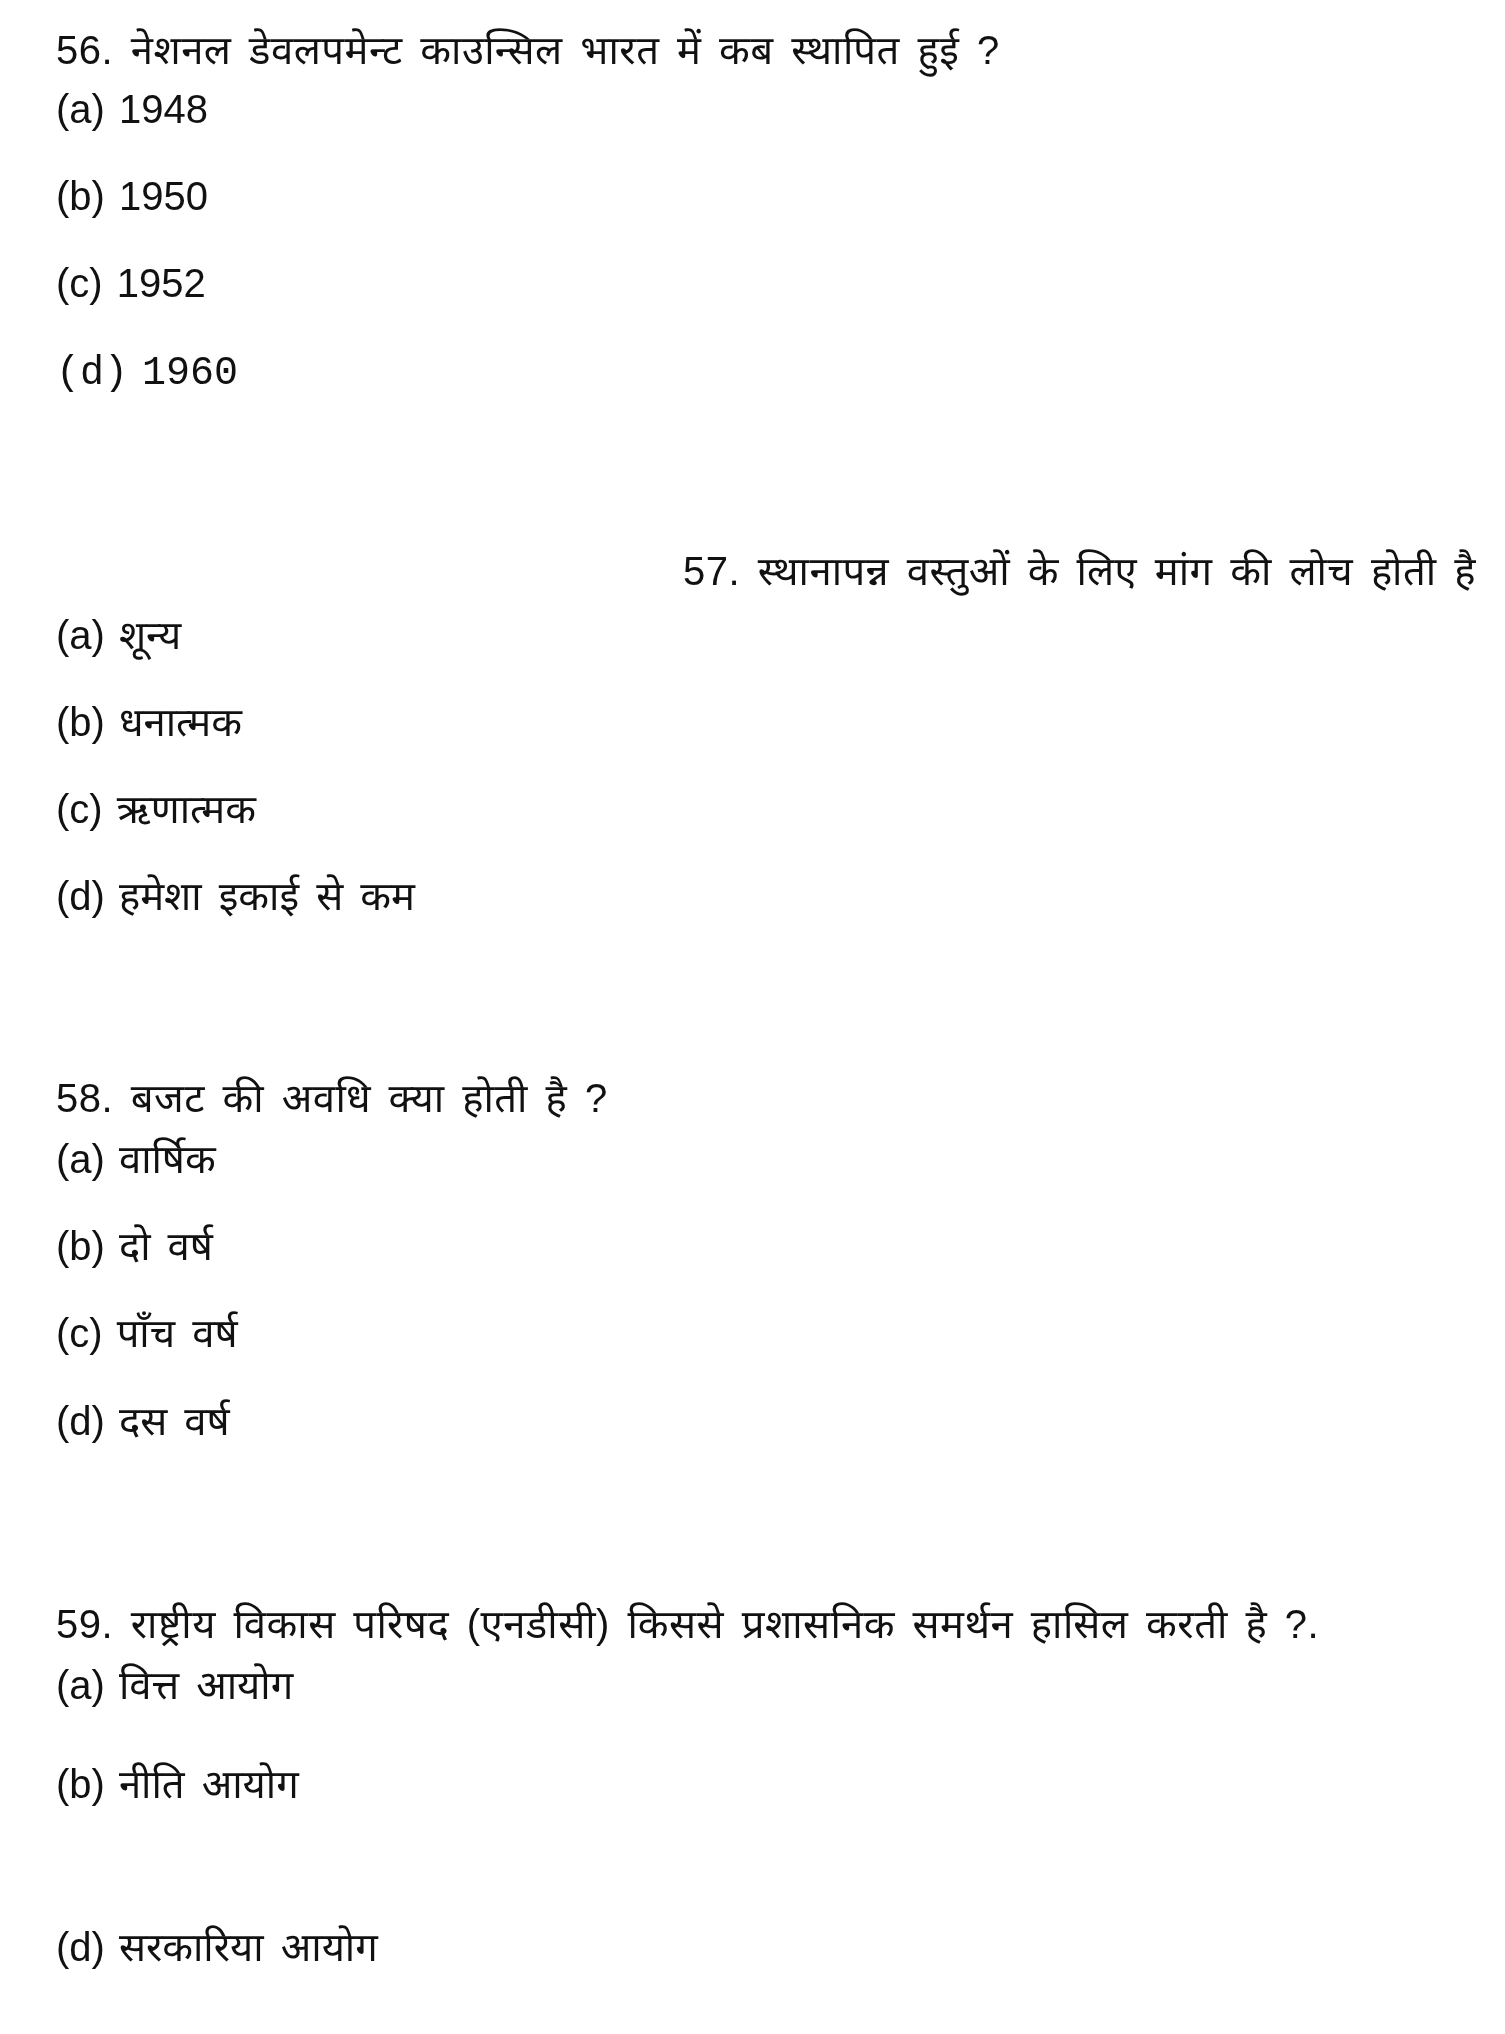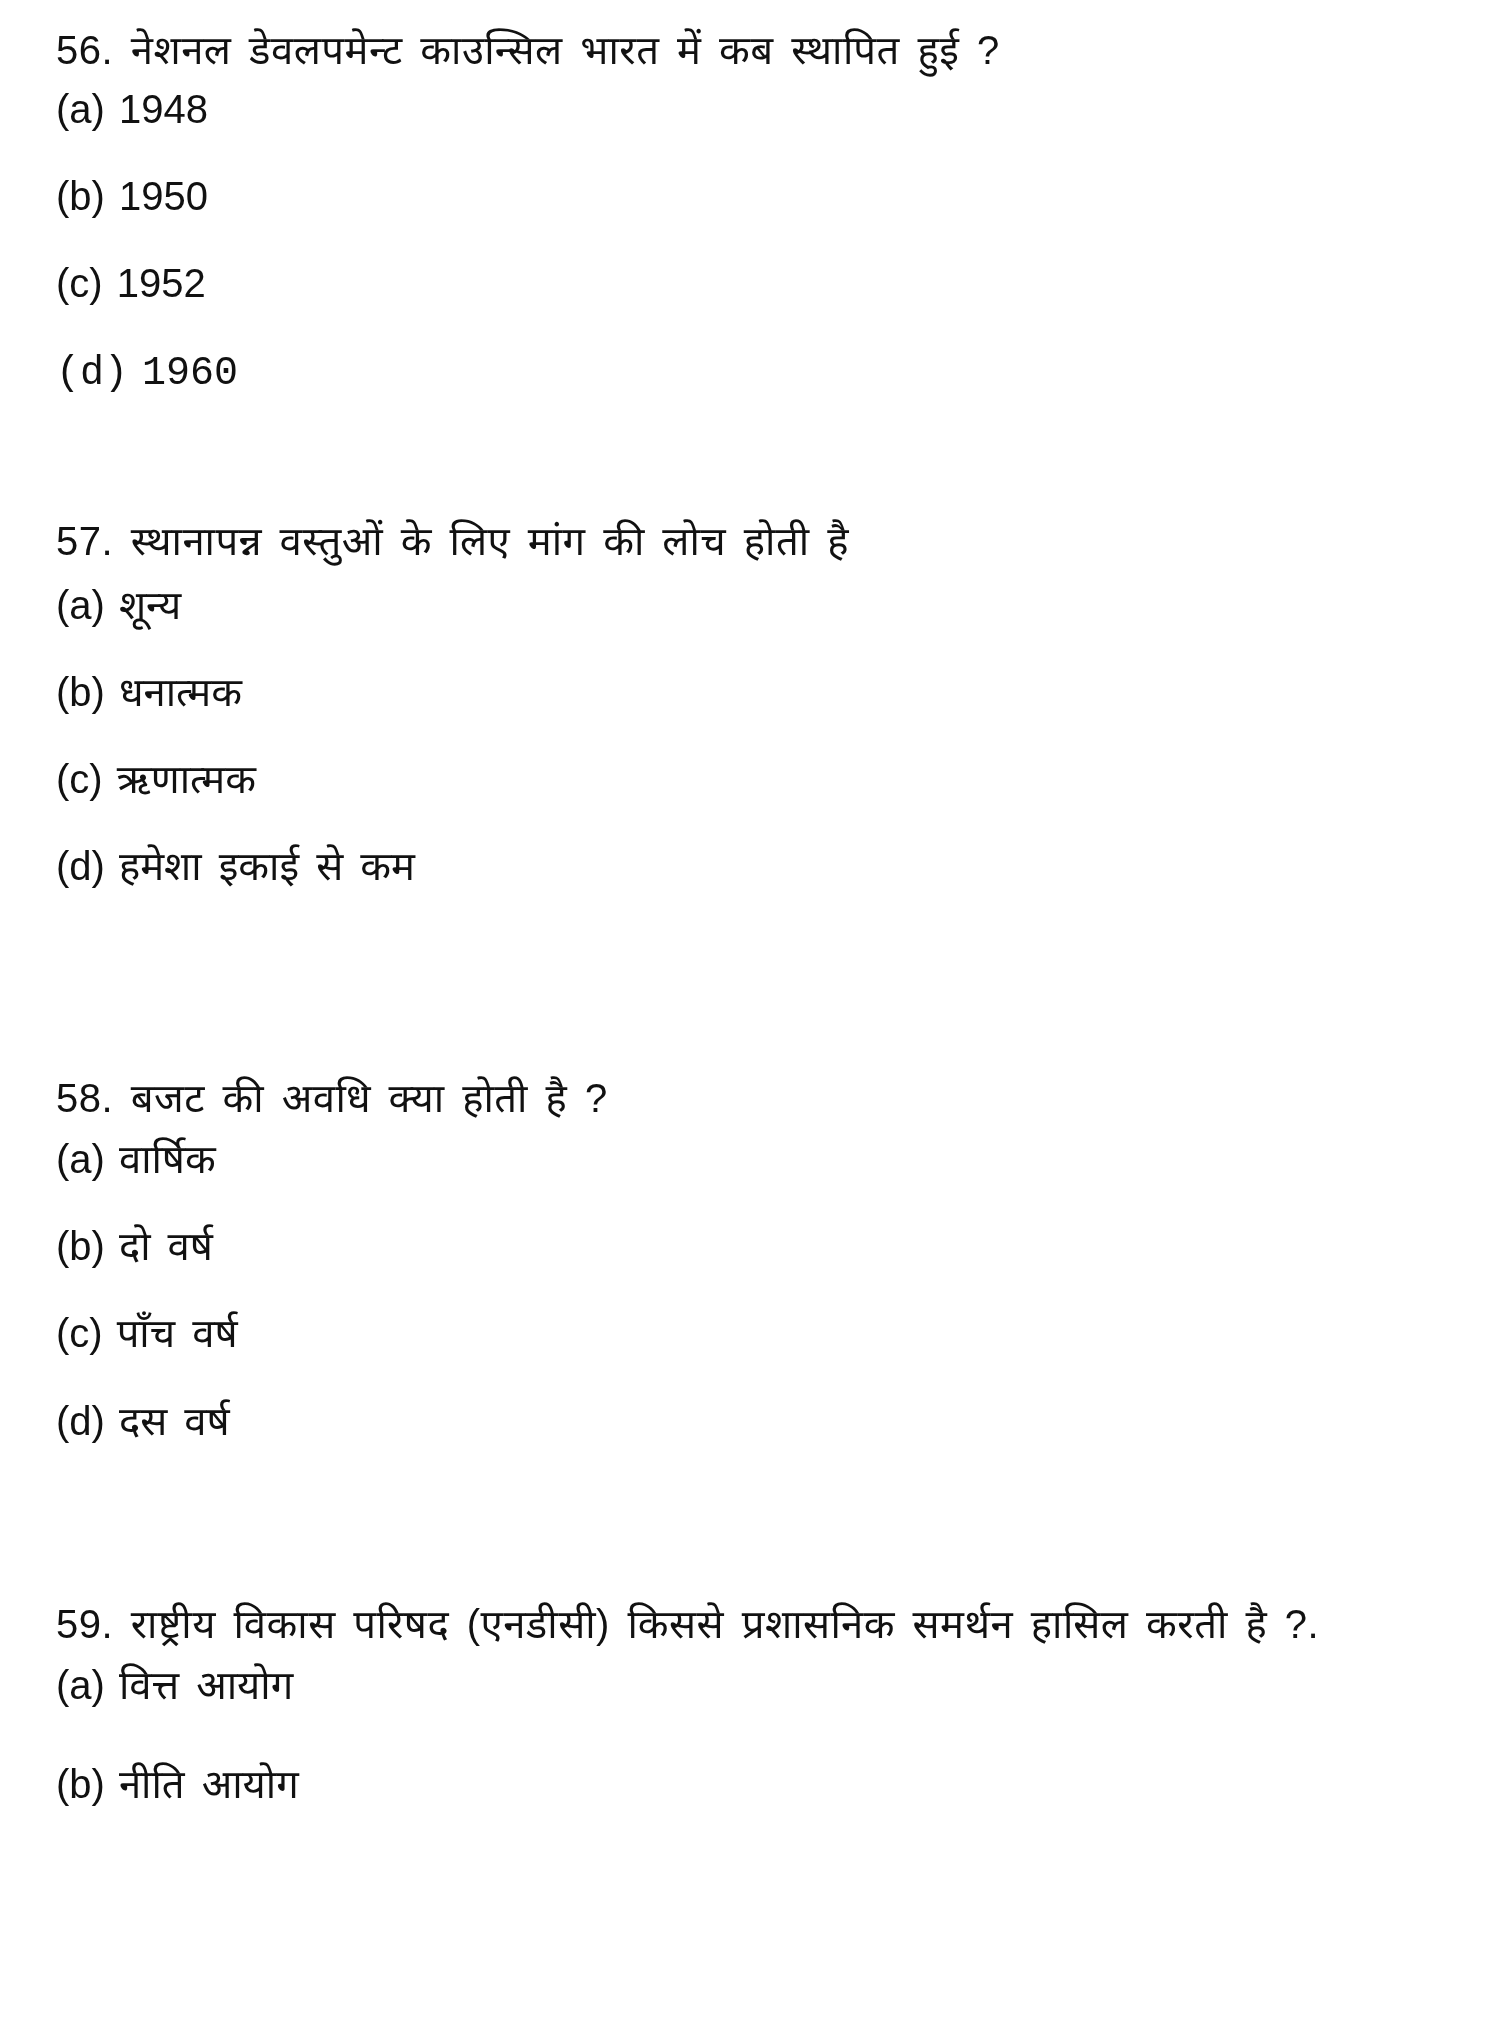--- a/index.html
+++ b/index.html
@@ -65,21 +65,21 @@
       <span class="option-letter">(b)</span><span>1950</span>
     </div>
     <div class="option" style="top:259px;">
       <span class="option-letter">(c)</span><span>1952</span>
     </div>
     <div class="option" style="top:350px;font-family:Liberation Mono, monospace;">
       <span class="option-letter">(d)</span><span>1960</span>
     </div>
   </div>
 
-  <div class="question-block" style="top:491px;">
+  <div class="question-block" style="top:521px;text-align:right;">
     <div class="question-text">
       <span>57.</span>
       <span>स्थानापन्न वस्तुओं के लिए मांग की लोच होती है</span>
     </div>
     <div class="option" style="top:90px;">
       <span class="option-letter">(a)</span><span>शून्य</span>
     </div>
     <div class="option" style="top:177px;">
       <span class="option-letter">(b)</span><span>धनात्मक</span>
     </div>
@@ -114,15 +114,18 @@
     <div class="question-text">
       <span>59.</span>
       <span>राष्ट्रीय विकास परिषद (एनडीसी) किससे प्रशासनिक समर्थन हासिल करती है ?.</span>
     </div>
     <div class="option" style="top:87px;">
       <span class="option-letter">(a)</span><span>वित्त आयोग</span>
     </div>
     <div class="option" style="top:186px;">
       <span class="option-letter">(b)</span><span>नीति आयोग</span>
     </div>
+    <div class="option" style="top:349px;">
+      <span class="option-letter">(d)</span><span>सरकारिया आयोग</span>
+    </div>
   </div>
 
 </div>
 
 </body></html>

